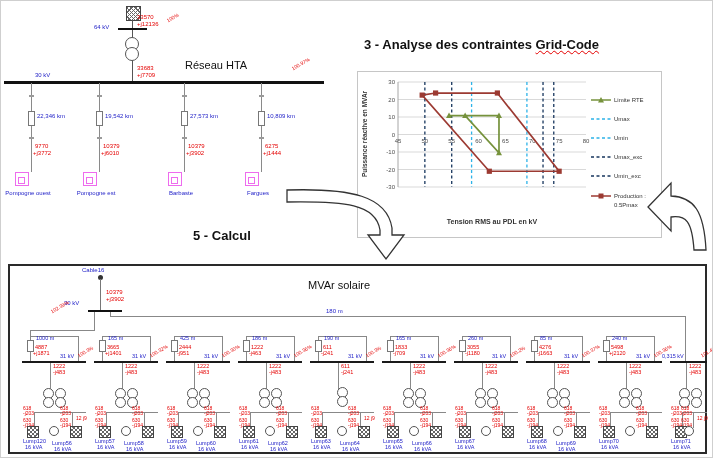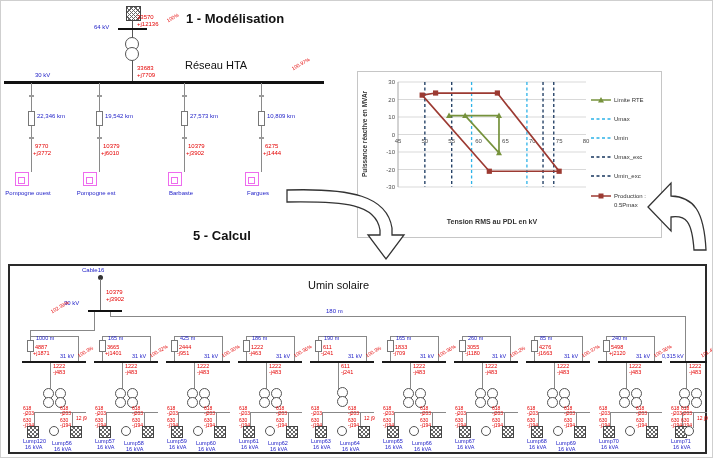--- a/index.html
+++ b/index.html
@@ -18,21 +18,20 @@
      repeating-linear-gradient(-45deg,rgba(80,80,80,0) 0 2px,#666 2px 3px);}
   .circ{border:1px solid #555;border-radius:50%;background:#fff;box-sizing:border-box;}
   .wavy{text-decoration:underline;text-decoration-style:wavy;text-decoration-color:#e40000;text-decoration-thickness:1px;}
   svg text{font-family:"Liberation Sans",sans-serif;}
 </style>
 </head>
 <body>
 
 <div class="canvas">
 
-  <div class="abs ttl" style="left:185px;top:10px;">1 - Modélisation</div>
 
   <div class="abs xhatch" style="left:125px;top:5px;width:13px;height:13px;"></div>
   <div class="abs" style="left:131px;top:18px;width:1px;height:63px;background:#555;"></div>
   <div class="abs" style="left:117px;top:27px;width:29px;height:2px;background:#111;"></div>
   <div class="abs b f6" style="left:93px;top:23px;">64 kV</div>
   <div class="abs r f6" style="left:136px;top:13px;">33570</div>
   <div class="abs r f6" style="left:136px;top:20px;">+j12136</div>
   <div class="abs r f5 rot" style="left:165px;top:18px;">100%</div>
   <div class="abs circ" style="left:124px;top:36px;width:14px;height:14px;"></div>
   <div class="abs circ" style="left:124px;top:46px;width:14px;height:14px;"></div>
@@ -82,20 +81,21 @@
       <div class="abs" style="left: 257px; top: 110px; width: 5px; height: 13px; border: 1px solid rgb(119, 119, 119); background: rgb(255, 255, 255);"></div>
       <div class="abs b f6" style="left: 266px; top: 112px;">10,809 km</div>
       <div class="abs r f6" style="left: 264px; top: 142px;">6275</div>
       <div class="abs r f6" style="left: 262px; top: 149px;">+j1444</div>
       <div class="abs" style="left: 244px; top: 171px; width: 12px; height: 12px; border: 1.5px solid rgb(238, 107, 238);">
         <div class="abs" style="left: 2px; top: 4px; width: 5px; height: 5px; border: 1px solid rgb(238, 107, 238);"></div>
       </div>
       <div class="abs b f6" style="left: 212px; top: 189px; width: 90px; text-align: center;">Fargues</div>
     </div>
 
+  <div class="abs ttl" style="left:363px;top:36px;"><span>3 - Analyse  des contraintes </span><span class="wavy">Grid-Code</span></div>
   <div class="abs" style="left:356px;top:70px;width:303px;height:165px;border:1px solid #c6c6c6;background:#fff;"><svg width="301" height="163">
         <line x1="40" y1="115" x2="228" y2="115" stroke="#d9d9d9" stroke-width="1"></line>
         <text x="37" y="117" text-anchor="end" font-size="6" fill="#4d4d4d">-30</text>
         <line x1="40" y1="97.5" x2="228" y2="97.5" stroke="#d9d9d9" stroke-width="1"></line>
         <text x="37" y="99.5" text-anchor="end" font-size="6" fill="#4d4d4d">-20</text>
         <line x1="40" y1="80" x2="228" y2="80" stroke="#d9d9d9" stroke-width="1"></line>
         <text x="37" y="82" text-anchor="end" font-size="6" fill="#4d4d4d">-10</text>
         <line x1="40" y1="62.5" x2="228" y2="62.5" stroke="#d9d9d9" stroke-width="1"></line>
         <text x="37" y="64.5" text-anchor="end" font-size="6" fill="#4d4d4d">0</text>
         <line x1="40" y1="45" x2="228" y2="45" stroke="#d9d9d9" stroke-width="1"></line>
@@ -152,21 +152,21 @@
   <svg class="abs" style="left:280px;top:183px;" width="150" height="78">
     <path d="M6,6 C70,4 106,12 111,44 L111,51 L123,51 L105,75 L87,51 L99,51 L99,46 C95,20 64,17 6,18 Z" fill="#fff" stroke="#333" stroke-width="1.3"></path>
   </svg>
   <svg class="abs" style="left:643px;top:170px;" width="70" height="80">
     <path d="M4,36 L27,12 L27,25 C50,26 60,40 62,79 L50,79 C48,50 42,44 27,46 L27,60 Z" fill="#fff" stroke="#333" stroke-width="1.3"></path>
   </svg>
 
   <div class="abs ttl" style="left:192px;top:227px;">5 - Calcul</div>
 
   <div class="abs" style="left:7px;top:263px;width:699px;height:190px;border:2px solid #2a2a2a;box-sizing:border-box;background:#fff;">
-    <div class="abs" style="left:298px;top:13px;font-size:11px;color:#111;">Umin solaire</div>
+    <div class="abs" style="left:298px;top:13px;font-size:11px;color:#111;">MVAr solaire</div>
     <div class="abs b f6" style="left:72px;top:1px;">Cable16</div>
     <div class="abs" style="left:88px;top:9px;width:5px;height:5px;background:#333;border-radius:50%;"></div>
     <div class="abs" style="left:90px;top:13px;width:1px;height:31px;background:#777;"></div>
     <div class="abs" style="left:78px;top:44px;width:34px;height:2px;background:#111;"></div>
     <div class="abs b f6" style="left:54px;top:34px;">30 kV</div>
     <div class="abs r f6" style="left:96px;top:23px;">10379</div>
     <div class="abs r f6" style="left:96px;top:30px;">+j3902</div>
     <div class="abs r f5 rot" style="left:40px;top:44px;">102.39%</div>
     <div class="abs" style="left:84px;top:46px;width:1px;height:18px;background:#888;"></div>
     <div class="abs" style="left:20px;top:64px;width:65px;height:1px;background:#888;"></div>

